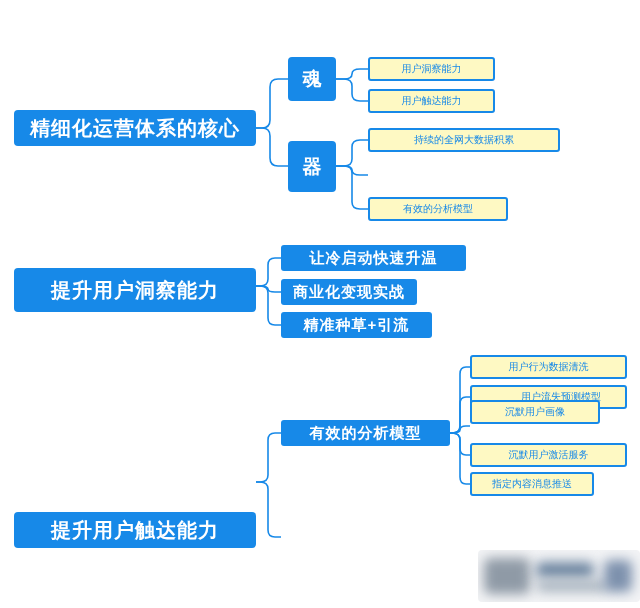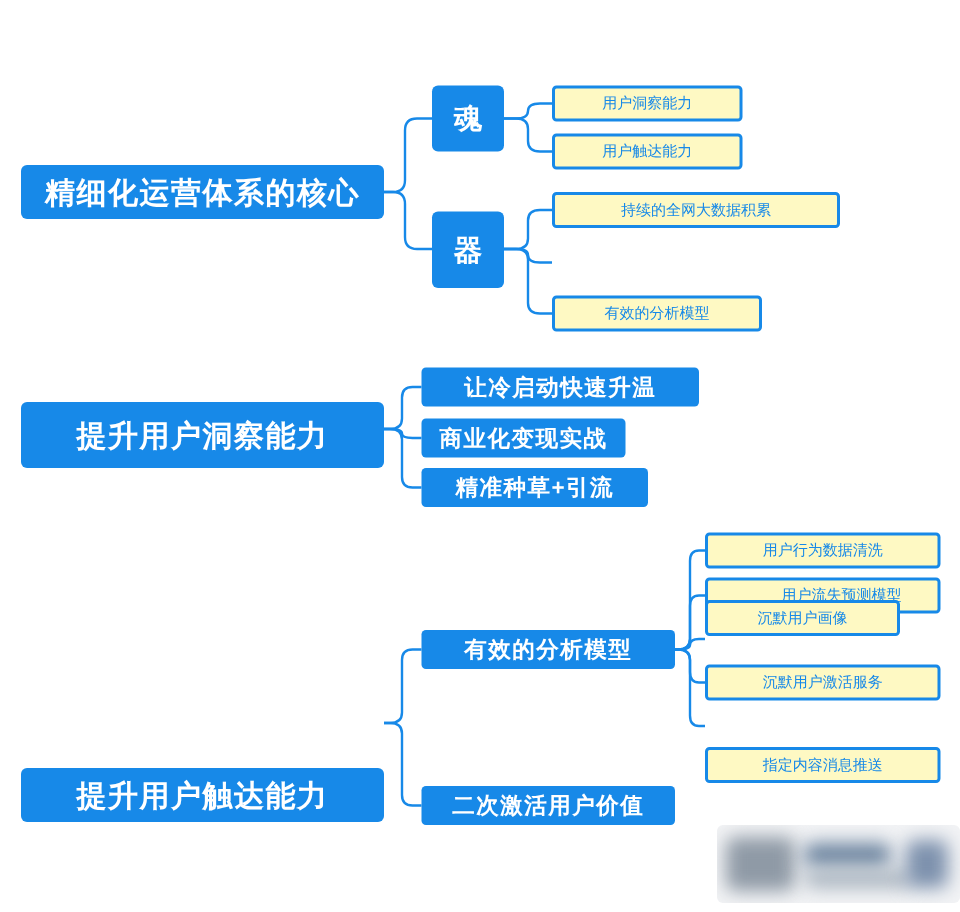--- a/index.html
+++ b/index.html
@@ -73,27 +73,26 @@
 
   <div class="node root" style="left:14px; top:268px; width:242px; height:44px;">提升用户洞察能力</div>
 
   <div class="node solid-sm" style="left:281px; top:245px; width:185px; height:26px;">让冷启动快速升温</div>
   <div class="node solid-sm" style="left:281px; top:279px; width:136px; height:26px;">商业化变现实战</div>
   <div class="node solid-sm" style="left:281px; top:312px; width:151px; height:26px;">精准种草+引流</div>
 
   <div class="node root" style="left:14px; top:464px; width:242px; height:36px;margin-top:48px;">提升用户触达能力</div>
 
   <div class="node solid-sm" style="left:281px; top:420px; width:169px; height:26px;">有效的分析模型</div>
-  <div class="node solid-sm" style="left:281px; top:524px; width:169px; height:26px;">二次激活用户价值</div>
 
   <div class="node outline" style="left:470px; top:355px; width:157px; height:24px;">用户行为数据清洗</div>
   <div class="node outline" style="left:470px; top:385px; width:157px; height:24px;padding-left:25px;">用户流失预测模型</div>
   <div class="node outline" style="left:470px; top:400px; width:130px; height:24px;">沉默用户画像</div>
   <div class="node outline" style="left:470px; top:443px; width:157px; height:24px;">沉默用户激活服务</div>
-  <div class="node outline" style="left:470px; top:472px; width:157px; height:24px;margin-top:26px;">指定内容消息推送</div>
+  <div class="node outline" style="left:470px; top:472px; width:124px; height:24px;">指定内容消息推送</div>
 
   <div class="watermark">
     <div class="wm-blob wm-1"></div>
     <div class="wm-blob wm-2"></div>
     <div class="wm-blob wm-3"></div>
     <div class="wm-blob wm-4"></div>
   </div>
 
 </div>
 

